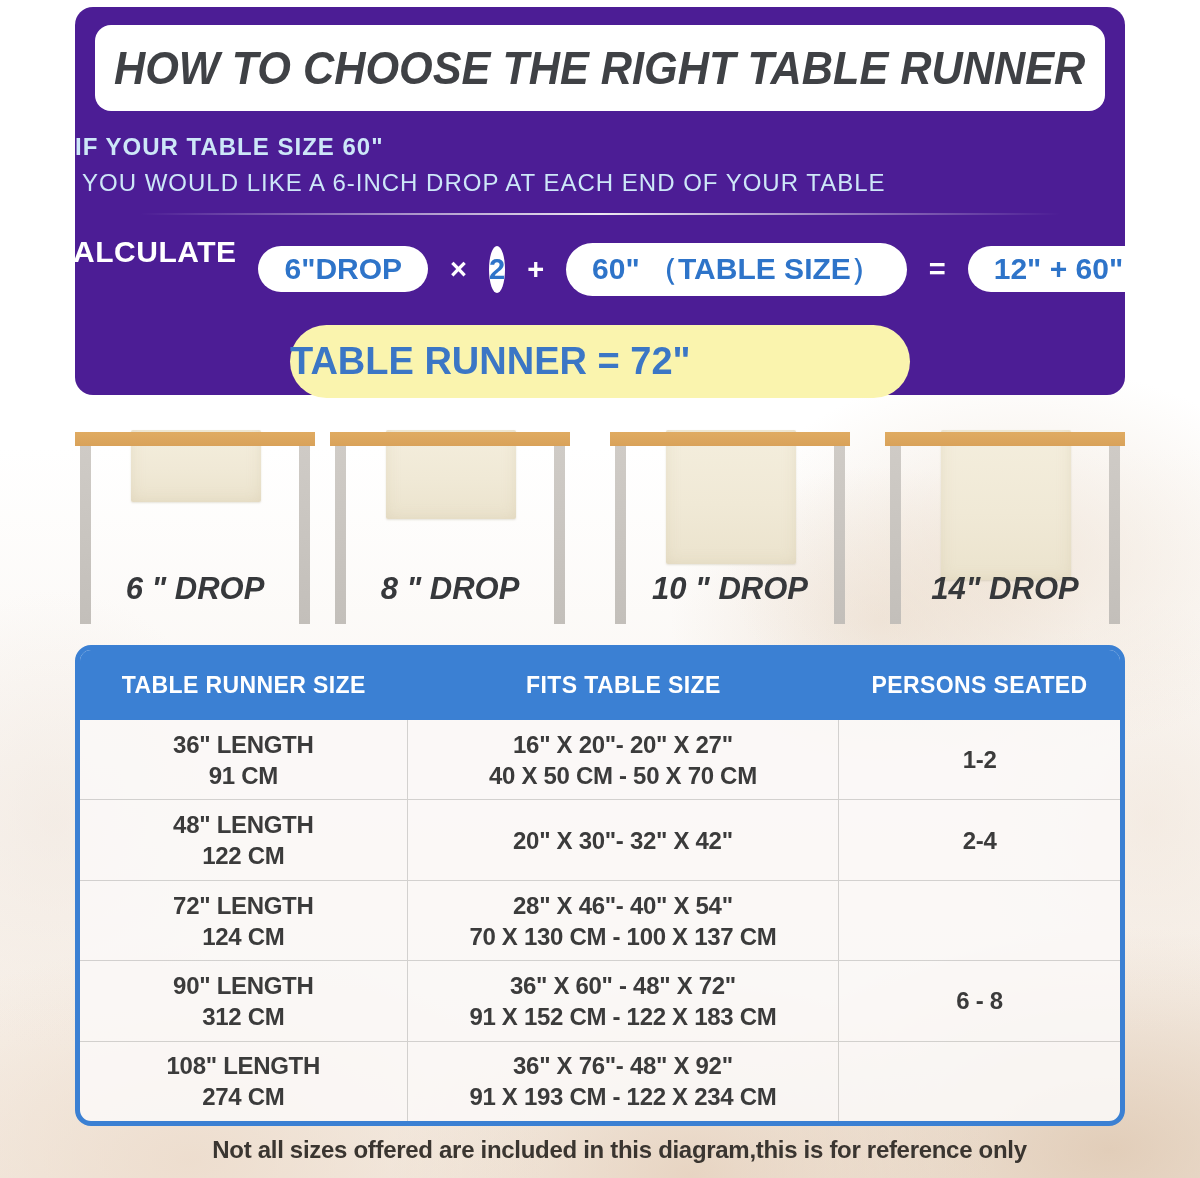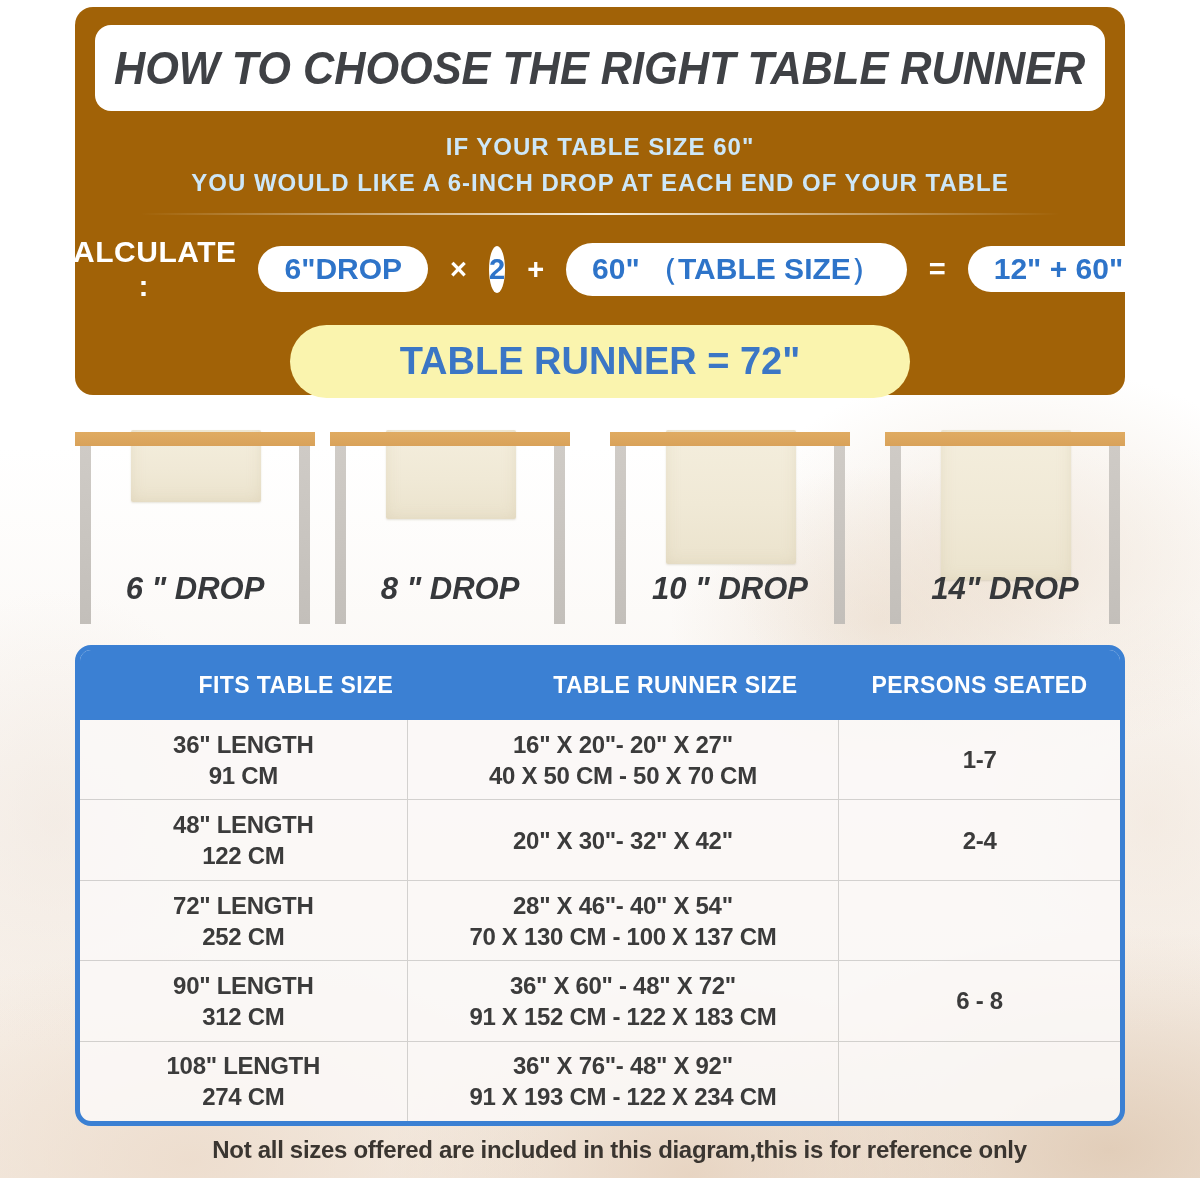--- a/index.html
+++ b/index.html
@@ -14,27 +14,27 @@
     radial-gradient(240px 300px at 1150px 820px, rgba(240,229,218,0.60), rgba(240,229,218,0) 72%),
     radial-gradient(260px 320px at 55px 820px, rgba(238,228,219,0.50), rgba(238,228,219,0) 72%),
     radial-gradient(500px 300px at 190px 1160px, rgba(236,219,203,0.85), rgba(236,219,203,0) 72%),
     radial-gradient(420px 270px at 690px 1175px, rgba(227,205,184,0.75), rgba(227,205,184,0) 72%),
     radial-gradient(520px 310px at 1110px 1150px, rgba(221,198,175,0.80), rgba(221,198,175,0) 72%),
     linear-gradient(180deg,#ffffff 0%,#ffffff 38%,#fbf8f5 58%,#f8f2ec 78%,#f4ebe1 100%);
   }
 
   
   .hero { position:absolute; left:75px; top:7px; width:1050px; height:388px;
-          background:#a16207; border-radius:18px; text-align:center; }
+          background:#4c1d95; border-radius:18px; }
   .title-box { margin:18px 20px 0; height:86px; background:#ffffff; border-radius:16px;
                display:flex; align-items:center; justify-content:center; }
   .title-box span { display:inline-block; font-size:46px; font-weight:bold; font-style:italic;
                     color:#3f4145; letter-spacing:0; white-space:nowrap; transform:scaleX(0.94); }
   .sub1 { margin-top:22px; font-size:24px; font-weight:bold; letter-spacing:1px; color:#cde7f8; }
-  .sub2 { margin-top:8px;  font-size:24px; font-weight:bold; letter-spacing:1px; color:#cde7f8; }
+  .sub2 { margin-top:8px;  font-size:24px; font-weight:normal; letter-spacing:1px; color:#cde7f8;padding-left:7px; }
   .divider { margin:16px auto 0; width:920px; height:2px;
              background:linear-gradient(to right, rgba(255,255,255,0), rgba(255,255,250,0.9) 50%, rgba(255,255,255,0)); }
   .calc-row { margin-top:20px; display:flex; align-items:center; justify-content:center; gap:22px; }
   .calc-label { color:#ffffff; font-weight:bold; font-size:30px; letter-spacing:0.5px; }
   .pill { background:#ffffff; color:#2e74c9; font-weight:bold; font-size:30px;
           padding:6px 26px; border-radius:30px; white-space:nowrap; }
   .op { color:#ffffff; font-weight:bold; font-size:29px; }
   .circle { width:47px; height:47px; background:#ffffff; border-radius:50%;
             color:#2e74c9; font-weight:bold; font-size:29px; line-height:47px; }
   .result-pill { margin:22px auto 0; width:620px; height:73px; background:#faf4ae; border-radius:40px;
@@ -126,53 +126,53 @@
   <div class="fig f3">
     <div class="runner"></div>
     <div class="tabletop"></div>
     <div class="leg left"></div>
     <div class="leg right"></div>
     <div class="fig-label">14" DROP</div>
   </div>
 
   <section class="size-table">
     <div class="thead">
+      <div class="th c1">TABLE RUNNER SIZE</div>
       <div class="th c2">FITS TABLE SIZE</div>
-      <div class="th c1">TABLE RUNNER SIZE</div>
       <div class="th c3">PERSONS SEATED</div>
     </div>
     <div class="tbody">
 
       <div class="trow">
         <div class="td c1">
           <div>36" LENGTH</div>
           <div>91 CM</div>
         </div>
         <div class="td c2">
           <div>16" X 20"- 20" X 27"</div>
           <div>40 X 50 CM - 50 X 70 CM</div>
         </div>
-        <div class="td c3">1-7</div>
+        <div class="td c3">1-2</div>
       </div>
 
       <div class="trow">
         <div class="td c1">
           <div>48" LENGTH</div>
           <div>122 CM</div>
         </div>
         <div class="td c2">
           <div>20" X 30"- 32" X 42"</div>
         </div>
         <div class="td c3">2-4</div>
       </div>
 
       <div class="trow">
         <div class="td c1">
           <div>72" LENGTH</div>
-          <div>252 CM</div>
+          <div>124 CM</div>
         </div>
         <div class="td c2">
           <div>28" X 46"- 40" X 54"</div>
           <div>70 X 130 CM - 100 X 137 CM</div>
         </div>
       </div>
 
       <div class="trow">
         <div class="td c1">
           <div>90" LENGTH</div>

